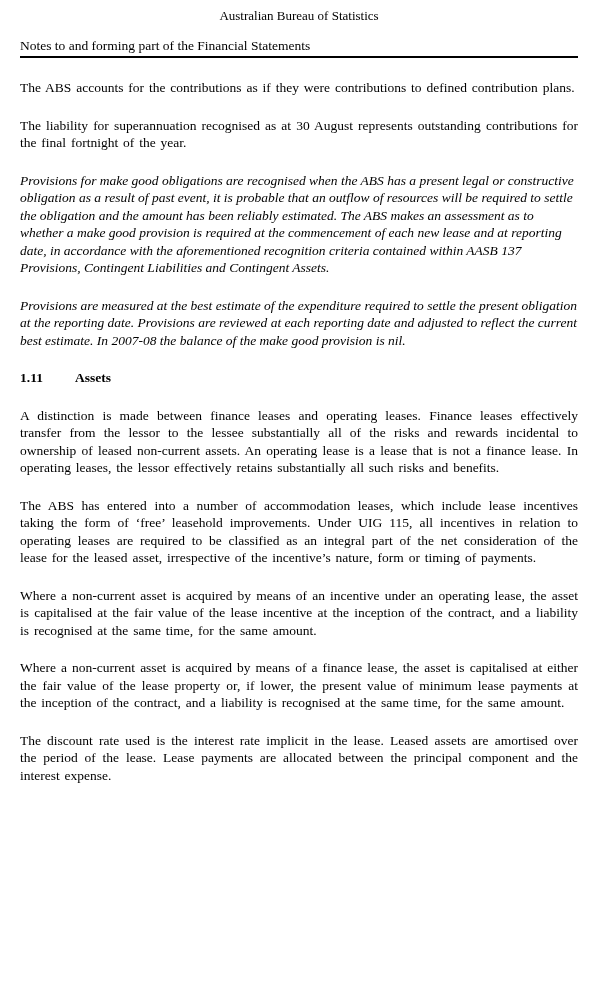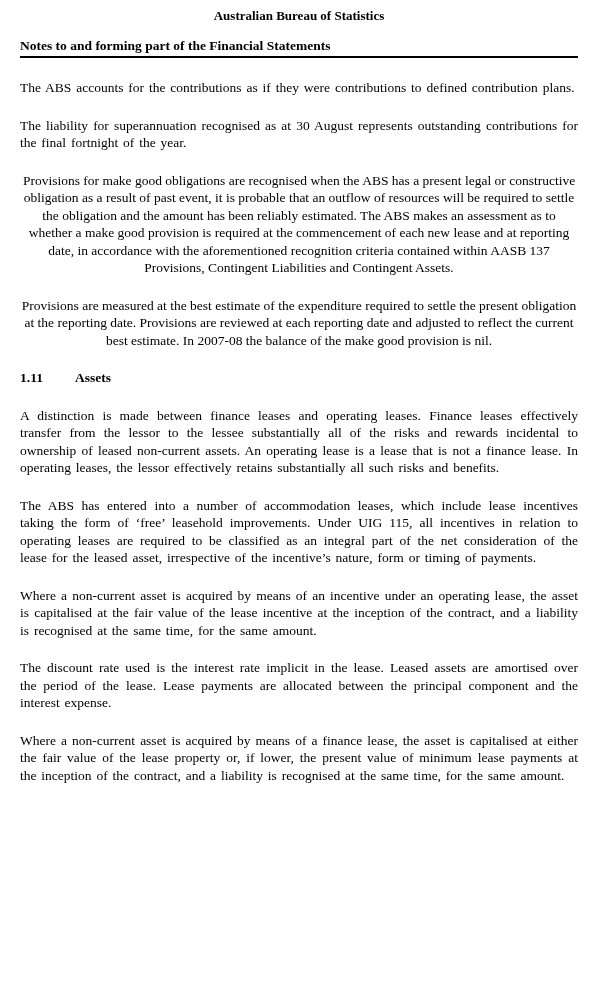--- a/index.html
+++ b/index.html
@@ -15,42 +15,43 @@
     background: #ffffff;
     color: #000000;
     font-family: "Liberation Serif", "DejaVu Serif", serif;
     font-size: 13.5px;
     line-height: 17.5px;
     padding: 8px 22px 0 20px;
     overflow: hidden;
   }
   .doc-title {
     text-align: center;
-    font-weight: bold;
+    font-weight: normal;
     font-size: 13px;
     line-height: 16px;
     margin-bottom: 14px;
   }
   .doc-subtitle {
-    font-weight: bold;
+    font-weight: normal;
     font-size: 13.5px;
     line-height: 15px;
     border-bottom: 2px solid #000000;
     padding-bottom: 3px;
     margin-bottom: 21px;
   }
   .para {
     margin: 0 0 20px 0;
   }
   .para.j {
     text-align: justify;
     word-spacing: 1.5px;
   }
   .para.l {
-    text-align: center;
+    text-align: left;
+    font-style: italic;
   }
   h2.sect {
     font-size: 13.5px;
     line-height: 17.5px;
     font-weight: bold;
     margin: 0 0 20px 0;
   }
   .num-sm { margin-right: 5px; }
   .num-lg { margin-right: 32px; }
 </style>
@@ -75,17 +76,17 @@
   <h2 class="sect">
     <span class="num-lg">1.11</span><span>Assets</span>
   </h2>
 
   <p class="para j">A distinction is made between finance leases and operating leases.  Finance leases effectively transfer from the lessor to the lessee substantially all of the risks and rewards incidental to ownership of leased non-current assets.  An operating lease is a lease that is not a finance lease.  In operating leases, the lessor effectively retains substantially all such risks and benefits.</p>
 
   <p class="para j">The ABS has entered into a number of accommodation leases, which include lease incentives taking the form of ‘free’ leasehold improvements.  Under UIG 115, all incentives in relation to operating leases are required to be classified as an integral part of the net consideration of the lease for the leased asset, irrespective of the incentive’s nature, form or timing of payments.</p>
 
   <p class="para j">Where a non-current asset is acquired by means of an incentive under an operating lease, the asset is capitalised at the fair value of the lease incentive at the inception of the contract, and a liability is recognised at the same time, for the same amount.</p>
 
+  <p class="para j">Where a non-current asset is acquired by means of a finance lease, the asset is capitalised at either the fair value of the lease property or, if lower, the present value of minimum lease payments at the inception of the contract, and a liability is recognised at the same time, for the same amount.</p>
+
   <p class="para j">The discount rate used is the interest rate implicit in the lease.  Leased assets are amortised over the period of the lease. Lease payments are allocated between the principal component and the interest expense.</p>
-
-  <p class="para j">Where a non-current asset is acquired by means of a finance lease, the asset is capitalised at either the fair value of the lease property or, if lower, the present value of minimum lease payments at the inception of the contract, and a liability is recognised at the same time, for the same amount.</p>
 
 </div>
 
 </body></html>

